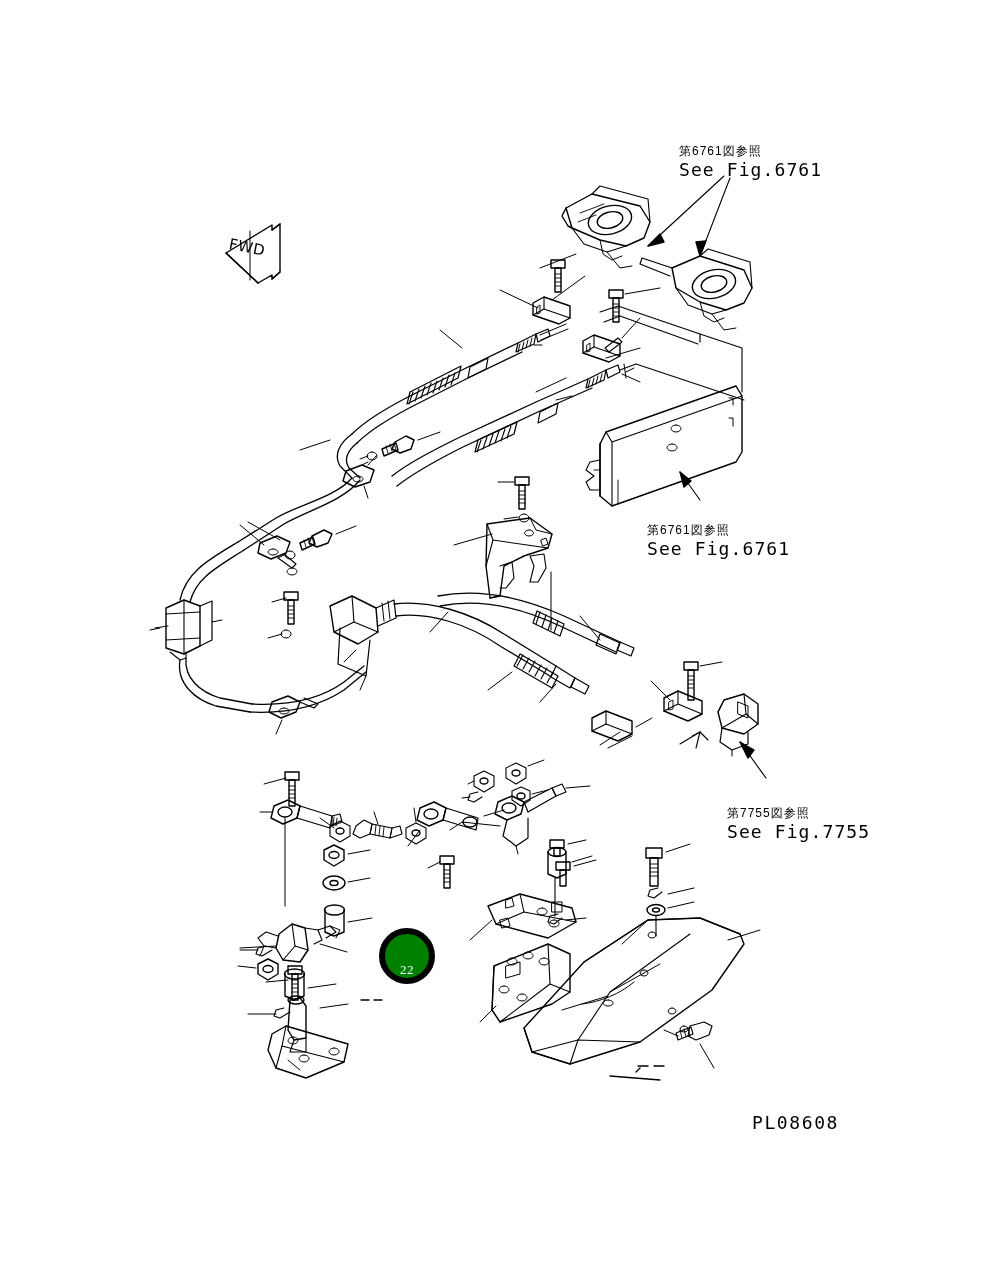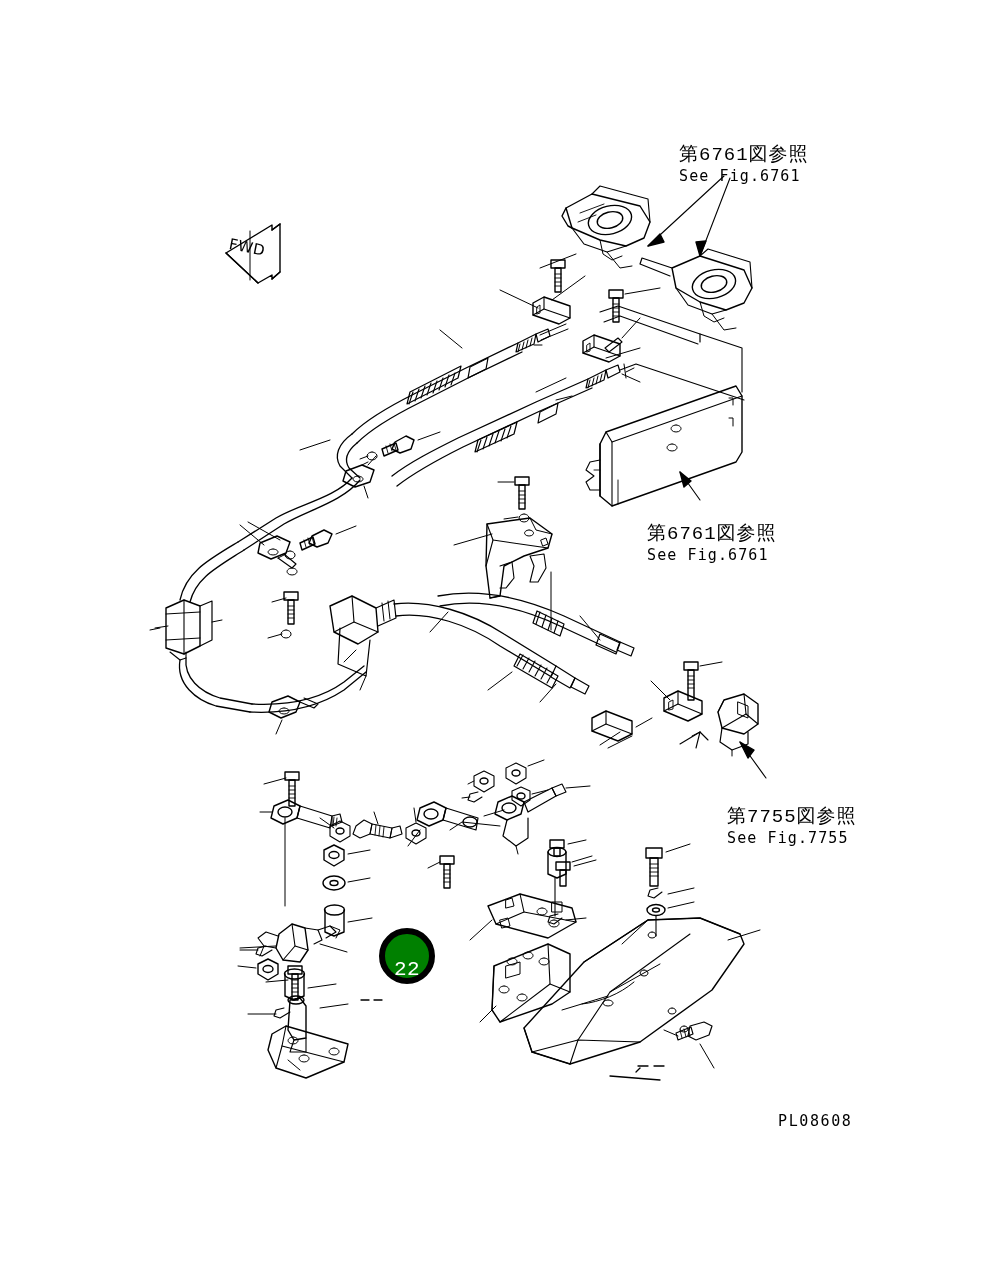--- a/index.html
+++ b/index.html
@@ -28,63 +28,63 @@
     width: 999px;
     height: 1279px;
   }
   .ref-label {
     position: absolute;
     white-space: nowrap;
     line-height: 1.22;
     color: #000;
   }
   .ref-label .jp {
-    font-family: Liberation Mono, monospace;
-    font-size: 19px;
+    font-family: Liberation Sans, sans-serif;
+    font-size: 12px;
     letter-spacing: 1.0px;
     display: block;
   }
   .ref-label .en {
     font-family: "DejaVu Sans Mono", "Liberation Mono", monospace;
-    font-size: 15px;
+    font-size: 18px;
     letter-spacing: 1.1px;
     display: block;
   }
   #ref-6761-top { left: 679px; top: 144px; }
   #ref-6761-mid { left: 647px; top: 523px; }
   #ref-7755     { left: 727px; top: 806px; }
 
   #drawing-number {
     position: absolute;
-    left: 778px;
+    left: 752px;
     top: 1112px;
     font-family: "DejaVu Sans Mono", "Liberation Mono", monospace;
-    font-size: 15px;
+    font-size: 18px;
     letter-spacing: 1.6px;
     color: #000;
     white-space: nowrap;
   }
 
   #callout-22 {
     position: absolute;
     left: 379px;
     top: 928px;
     width: 56px;
     height: 56px;
     border-radius: 50%;
     background: #008000;
     border: 6px solid #000000;
     box-sizing: border-box;
     display: flex;
     align-items: center;
     justify-content: center;
   }
   #callout-22 .num {
-    font-family: Liberation Mono, monospace;
-    font-size: 21px;
+    font-family: Liberation Serif, serif;
+    font-size: 13px;
     color: #ffffff;
     line-height: 1;
     letter-spacing: 0.5px;
     margin-top: 27px;
   }
 
   #fwd-text {
     position: absolute;
     left: 231px;
     top: 235px;

